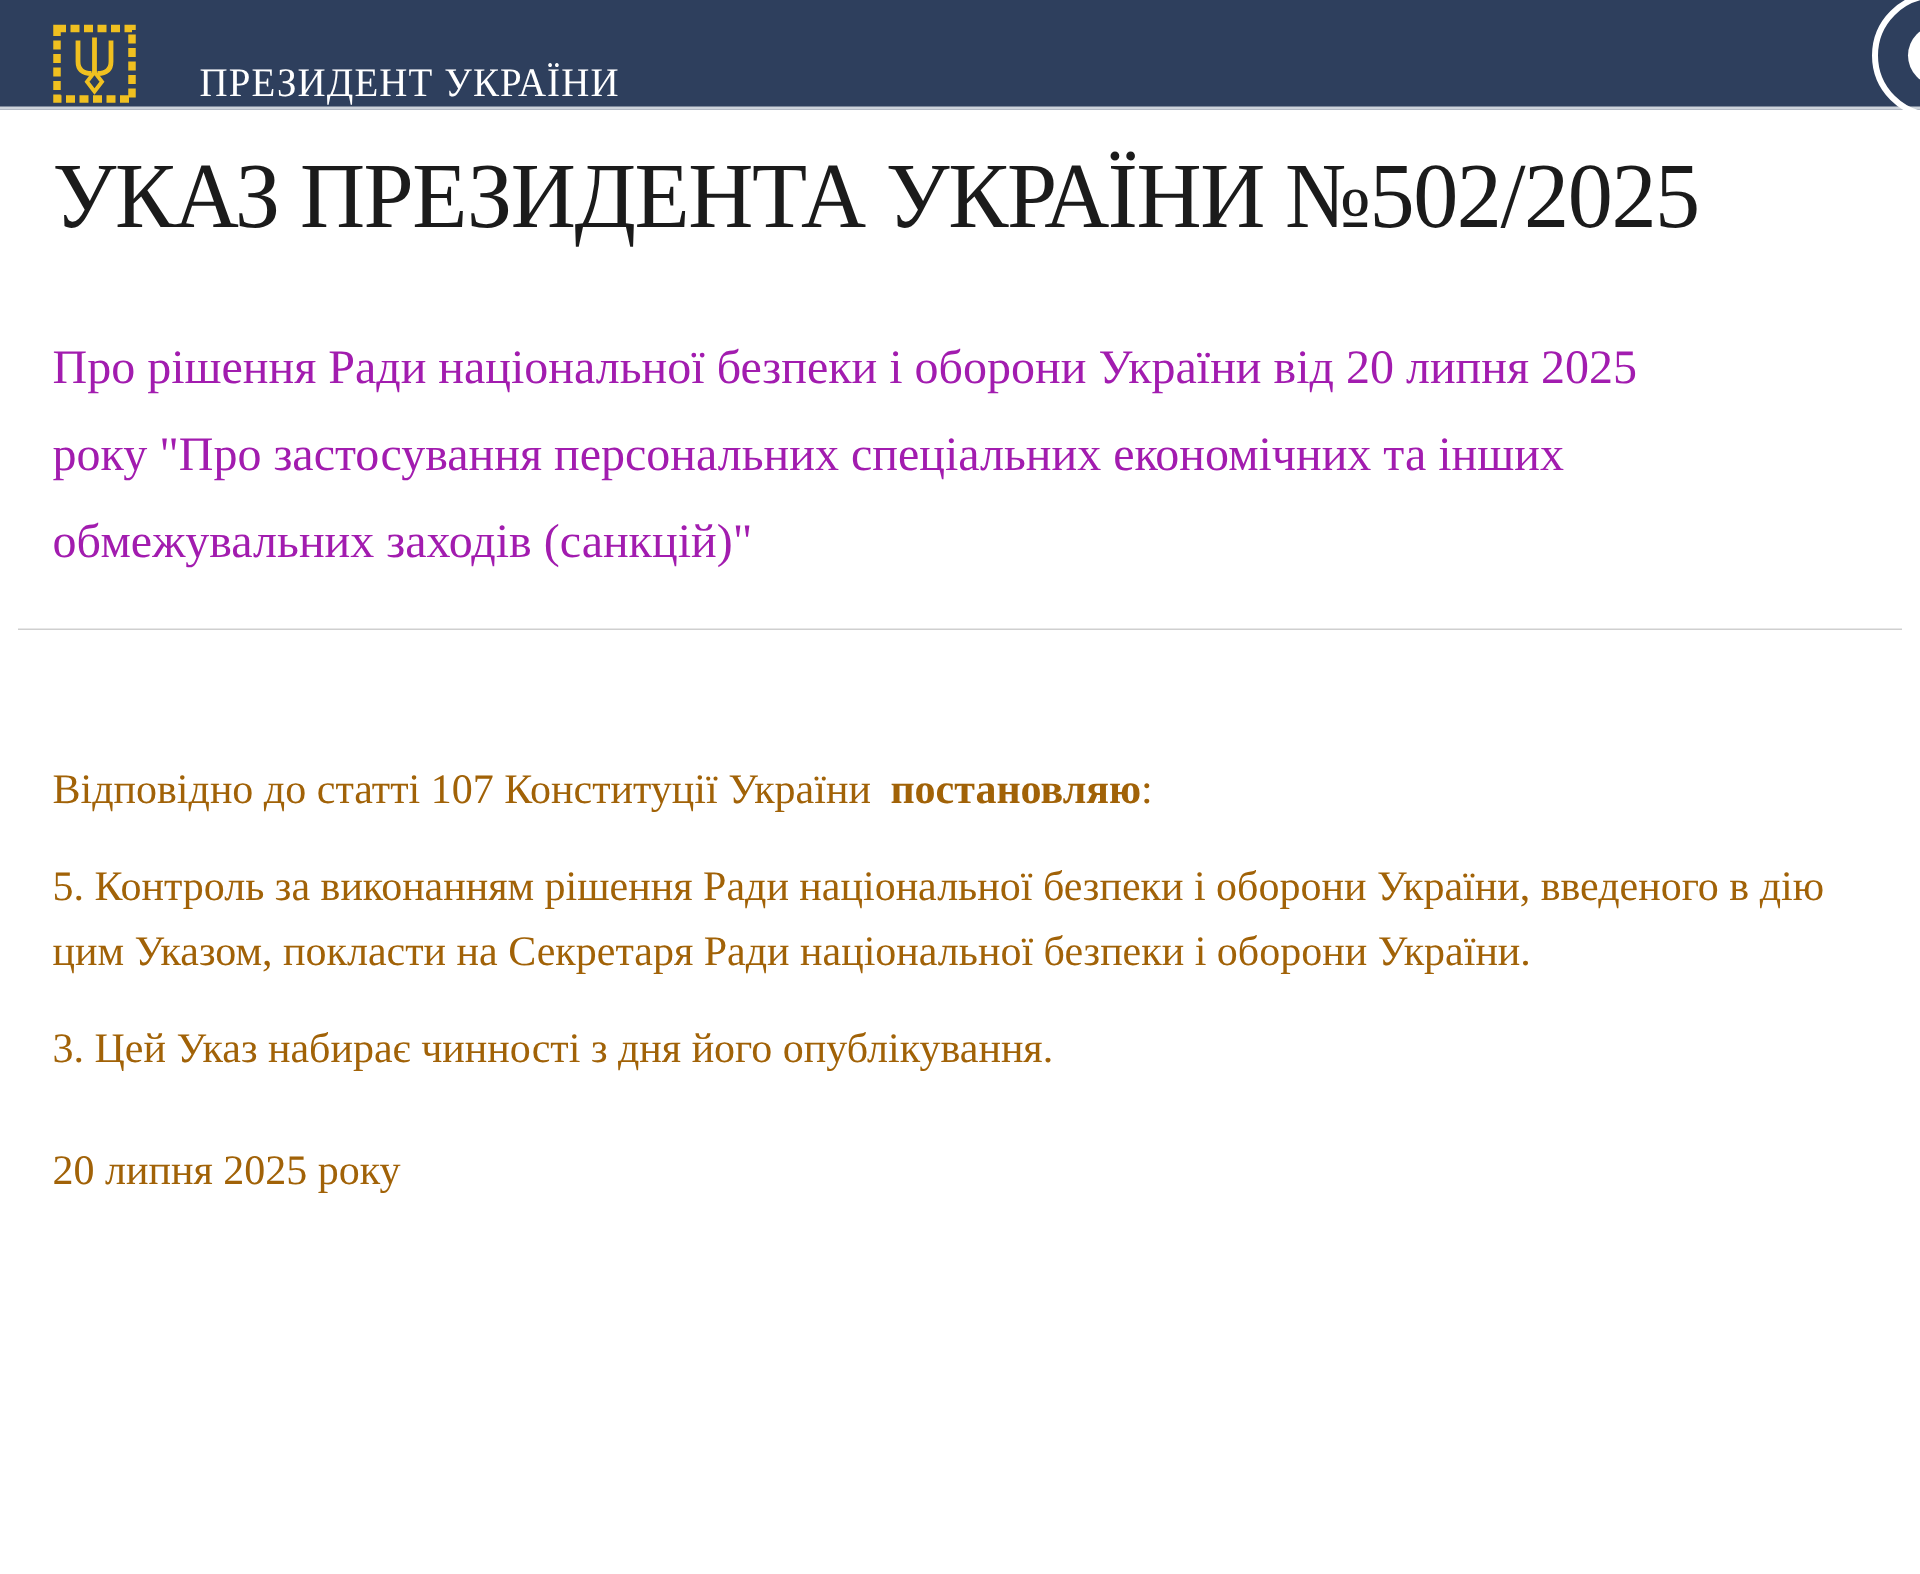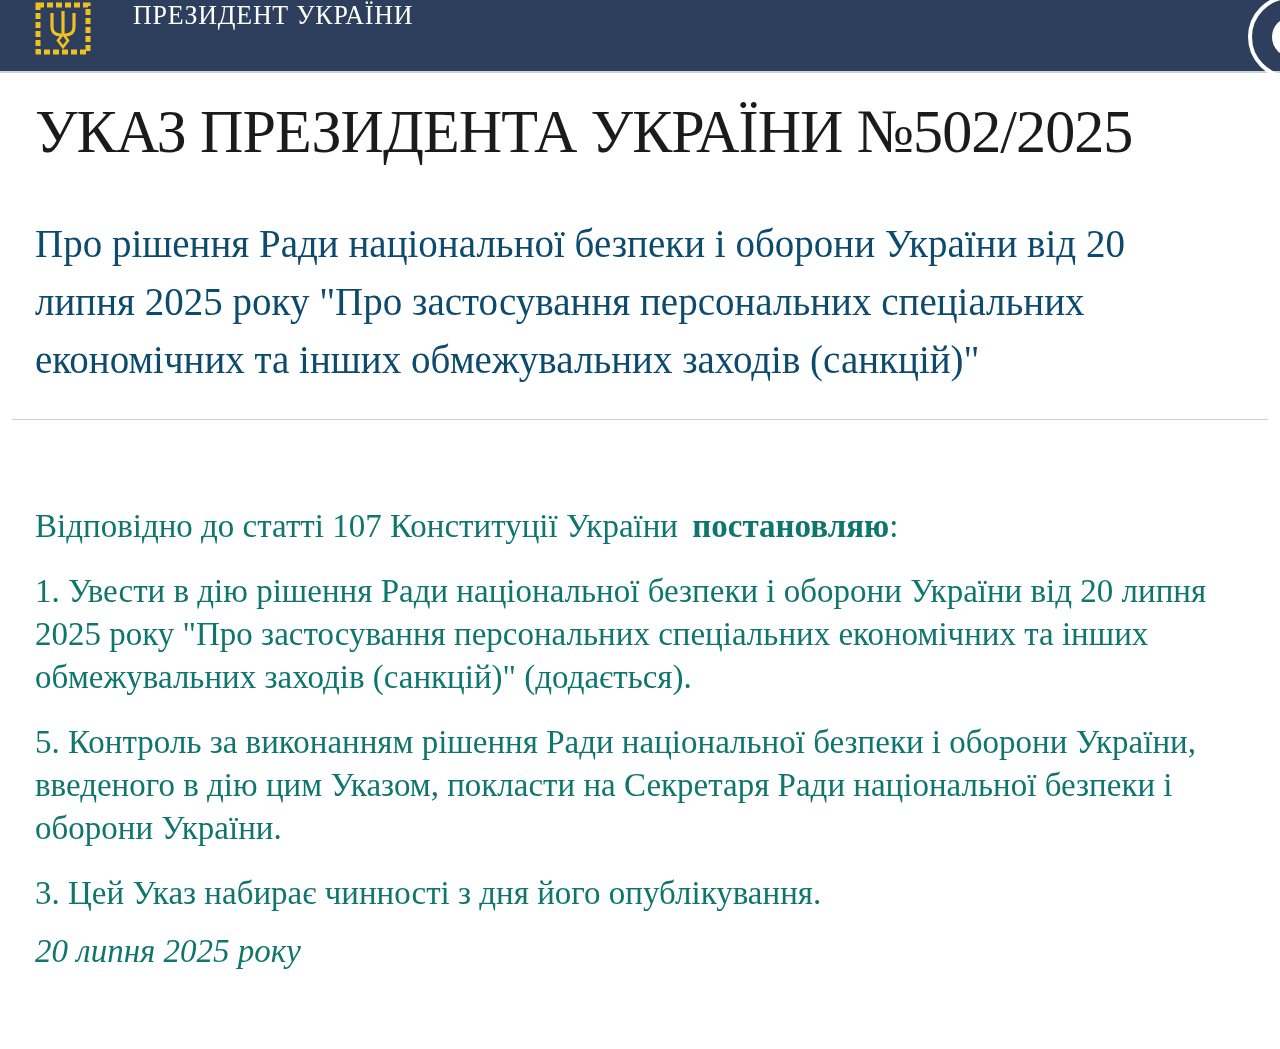--- a/index.html
+++ b/index.html
@@ -11,21 +11,21 @@
     font-family: "Liberation Serif", "DejaVu Serif", serif;
     color: #262626;
   }
   
   .site-header {
     position: relative;
     height: 73px;
     background: #2e3f5d;
     border-bottom: 2px solid #cdd3db;
     display: flex;
-    align-items: flex-start;
+    align-items: flex-end;
     padding-left: 33px;
   }
   .emblem {
     width: 60px; height: 57px;
     flex: 0 0 auto;
     cursor: pointer;
   }
   .emblem svg { display: block; width: 60px; height: 57px; }
   .site-title {
     color: #ffffff;
@@ -62,41 +62,41 @@
     color: #1b1b1b;
     letter-spacing: -1px;
     white-space: nowrap;
     transform: scaleX(0.97);
     transform-origin: 0 50%;
     line-height: 68px;
   }
   .doc-subtitle {
     margin: 50px 0 0 0;
     max-width: 1125px;
-    font-size: 39px;
+    font-size: 32px;
     line-height: 58px;
-    color: #0c4a6e;
+    color: #a21caf;
   }
   .divider {
     border: none;
     border-top: 1px solid #cfcfcf;
     margin: 30px -23px 0 -23px;
     height: 0;
   }
   .body-par {
     margin: 22px 0 0 0;
     max-width: 1195px;
-    font-size: 33px;
+    font-size: 28px;
     line-height: 43px;
-    color: #0f766e;
+    color: #a16207;
   }
   .intro { margin-top: 85px; }
   .intro strong { margin-left: 6px; font-weight: 700; }
   .signature { font-weight: 700; margin-top: 22px; }
-  .doc-date { margin-top: 15px; font-style: italic; }
+  .doc-date { margin-top: 38px; }
 </style>
 </head>
 <body>
 
 <header class="site-header">
   <div class="emblem">
     <svg viewBox="0 0 60 57" aria-hidden="true">
       <rect x="5" y="5" width="50" height="47" fill="none" stroke="#f0c020" stroke-width="5" stroke-dasharray="6 3"></rect>
       <path d="M19 13 V27 C19 33 23 35 28 35" fill="none" stroke="#f0c020" stroke-width="3.2"></path>
       <path d="M41 13 V27 C41 33 37 35 32 35" fill="none" stroke="#f0c020" stroke-width="3.2"></path>
@@ -112,21 +112,20 @@
 
 <main class="doc">
   <h1 class="doc-title">УКАЗ ПРЕЗИДЕНТА УКРАЇНИ №502/2025</h1>
 
   <p class="doc-subtitle">Про рішення Ради національної безпеки і оборони України від 20 липня 2025 року "Про застосування персональних спеціальних економічних та інших обмежувальних заходів (санкцій)"</p>
 
   <hr class="divider">
 
   <p class="body-par intro"><span>Відповідно до статті 107 Конституції України </span><strong>постановляю</strong><span>:</span></p>
 
-  <p class="body-par">1. Увести в дію рішення Ради національної безпеки і оборони України від 20 липня 2025 року "Про застосування персональних спеціальних економічних та інших обмежувальних заходів (санкцій)" (додається).</p>
 
   <p class="body-par">5. Контроль за виконанням рішення Ради національної безпеки і оборони України, введеного в дію цим Указом, покласти на Секретаря Ради національної безпеки і оборони України.</p>
 
   <p class="body-par">3. Цей Указ набирає чинності з дня його опублікування.</p>
 
 
   <p class="body-par doc-date">20 липня 2025 року</p>
 </main>
 
 </body></html>

